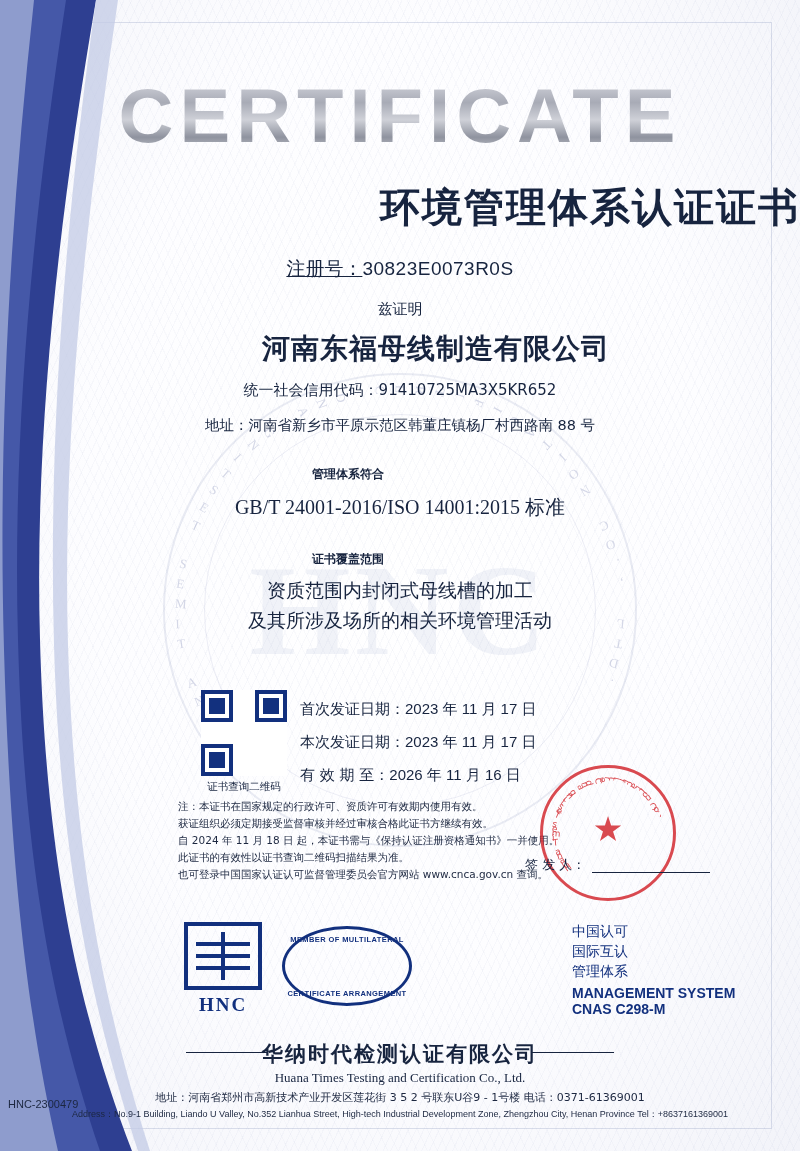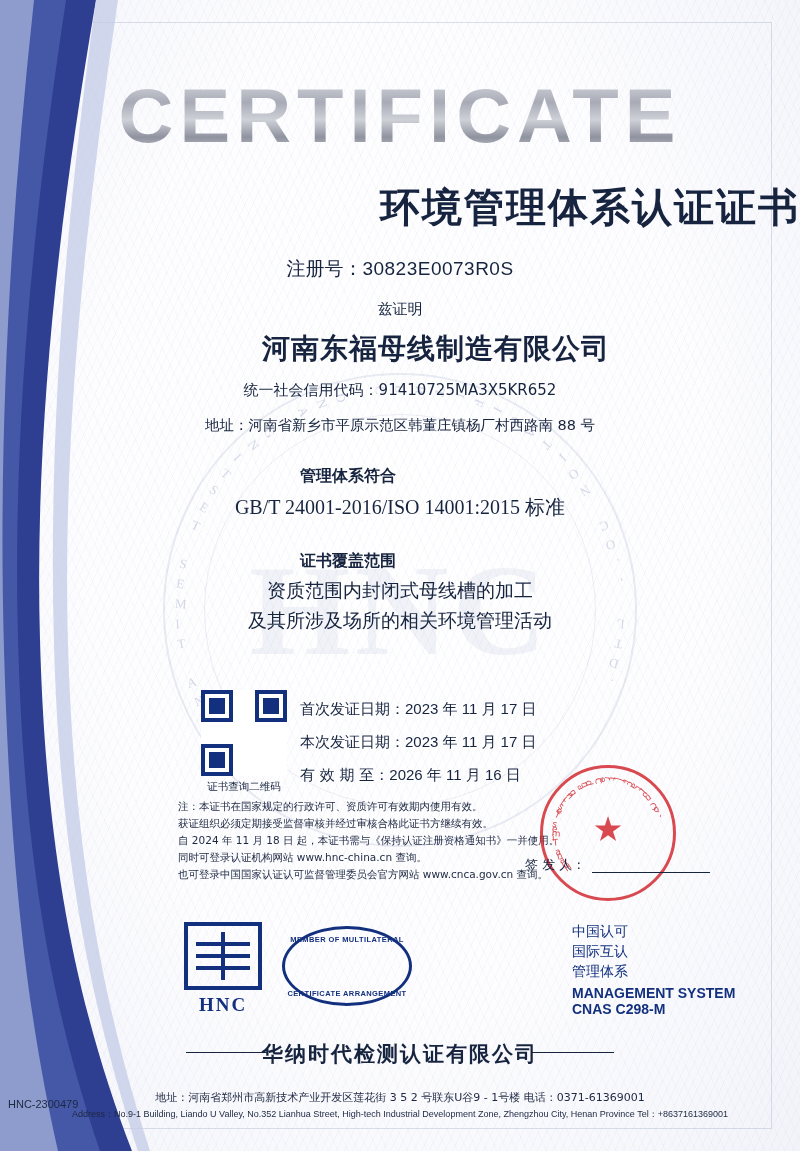--- a/index.html
+++ b/index.html
@@ -72,21 +72,21 @@
   .content{position:absolute;left:0;top:0;width:800px;}
   .title-cn{
     position:absolute;top:180px;width:800px;text-align:right;
     font-size:40px;font-weight:bold;color:#17243f;letter-spacing:2px;
     font-family:"DejaVu Sans", sans-serif;
   }
   .regline{
     position:absolute;top:256px;width:800px;text-align:center;
     font-size:19px;color:#17243f;
   }
-  .regline .lbl{font-family:"DejaVu Sans", sans-serif;}
+  .regline .lbl{font-family:"DejaVu Sans", sans-serif;text-decoration:underline;}
   .regline .val{font-family:"Liberation Sans", sans-serif;letter-spacing:.5px;}
   .hereby{
     position:absolute;top:300px;width:800px;text-align:center;
     font-size:15px;color:#17243f;font-family:"DejaVu Sans", sans-serif;
   }
   .company{
     position:absolute;top:330px;width:800px;text-align:center;
     font-size:28px;font-weight:bold;color:#17243f;letter-spacing:1px;
     font-family:"DejaVu Sans", sans-serif;
     padding-left:36px;
@@ -94,21 +94,21 @@
   .uscc{
     position:absolute;top:381px;width:800px;text-align:center;
     font-size:15px;color:#17243f;font-family:"DejaVu Sans", sans-serif;
   }
   .addr{
     position:absolute;top:416px;width:800px;text-align:center;
     font-size:14.5px;color:#17243f;font-family:"DejaVu Sans", sans-serif;
   }
   .sec-label{
     position:absolute;width:696px;text-align:center;
-    font-size:16px;font-weight:bold;color:#17243f;font-family:"DejaVu Sans", sans-serif;
+    font-size:12px;font-weight:bold;color:#17243f;font-family:"DejaVu Sans", sans-serif;
   }
   .std-label{top:466px;}
   .std-value{
     position:absolute;top:494px;width:800px;text-align:center;
     font-size:20px;color:#17243f;font-family:"Liberation Serif", serif;
   }
   .scope-label{top:551px;}
   .scope-l1{
     position:absolute;top:578px;width:800px;text-align:center;
     font-size:19px;color:#17243f;font-family:"DejaVu Sans", sans-serif;
@@ -352,21 +352,21 @@
       </div>
       <div class="row">
         <span>有 效 期 至：</span><span class="v">2026 年 11 月 16 日</span>
       </div>
     </div>
 
     <div class="notes">
       <div>注：本证书在国家规定的行政许可、资质许可有效期内使用有效。</div>
       <div>获证组织必须定期接受监督审核并经过审核合格此证书方继续有效。</div>
       <div>自 2024 年 11 月 18 日 起，本证书需与《保持认证注册资格通知书》一并使用。</div>
-      <div>同时可登录认证机构网站 www.hnc-china.cn 查询。</div>
+      <div>此证书的有效性以证书查询二维码扫描结果为准。</div>
       <div>也可登录中国国家认证认可监督管理委员会官方网站 www.cnca.gov.cn 查询。</div>
     </div>
 
     <div class="seal">
       <div class="star">★</div>
       <div class="arc">
           <span style="font-size: 9px; color: rgb(210, 35, 42); transform: rotate(-125deg) translate(0px, -56px) rotate(90deg);">H</span>
           <span style="font-size: 9px; color: rgb(210, 35, 42); transform: rotate(-120deg) translate(0px, -56px) rotate(90deg);">u</span>
           <span style="font-size: 9px; color: rgb(210, 35, 42); transform: rotate(-115deg) translate(0px, -56px) rotate(90deg);">a</span>
           <span style="font-size: 9px; color: rgb(210, 35, 42); transform: rotate(-110deg) translate(0px, -56px) rotate(90deg);">n</span>
@@ -439,19 +439,20 @@
       <div class="en">MANAGEMENT SYSTEM</div>
       <div class="code">CNAS C298-M</div>
     </div>
   </div>
 
   <div class="rule l"></div>
   <div class="rule r"></div>
 
   <div class="footer">
     <div class="foot-cn">华纳时代检测认证有限公司</div>
+    <div class="foot-en">Huana Times Testing and Certification Co., Ltd.</div>
   </div>
 
   <div class="foot-addr">地址：河南省郑州市高新技术产业开发区莲花街 3 5 2 号联东U谷9 - 1号楼    电话：0371-61369001</div>
   <div class="foot-addr2">Address：No.9-1 Building, Liando U Valley, No.352 Lianhua Street, High-tech Industrial Development Zone, Zhengzhou City, Henan Province    Tel：+8637161369001</div>
 
   <div class="serial">HNC-2300479</div>
 </div>
 
 </body></html>

